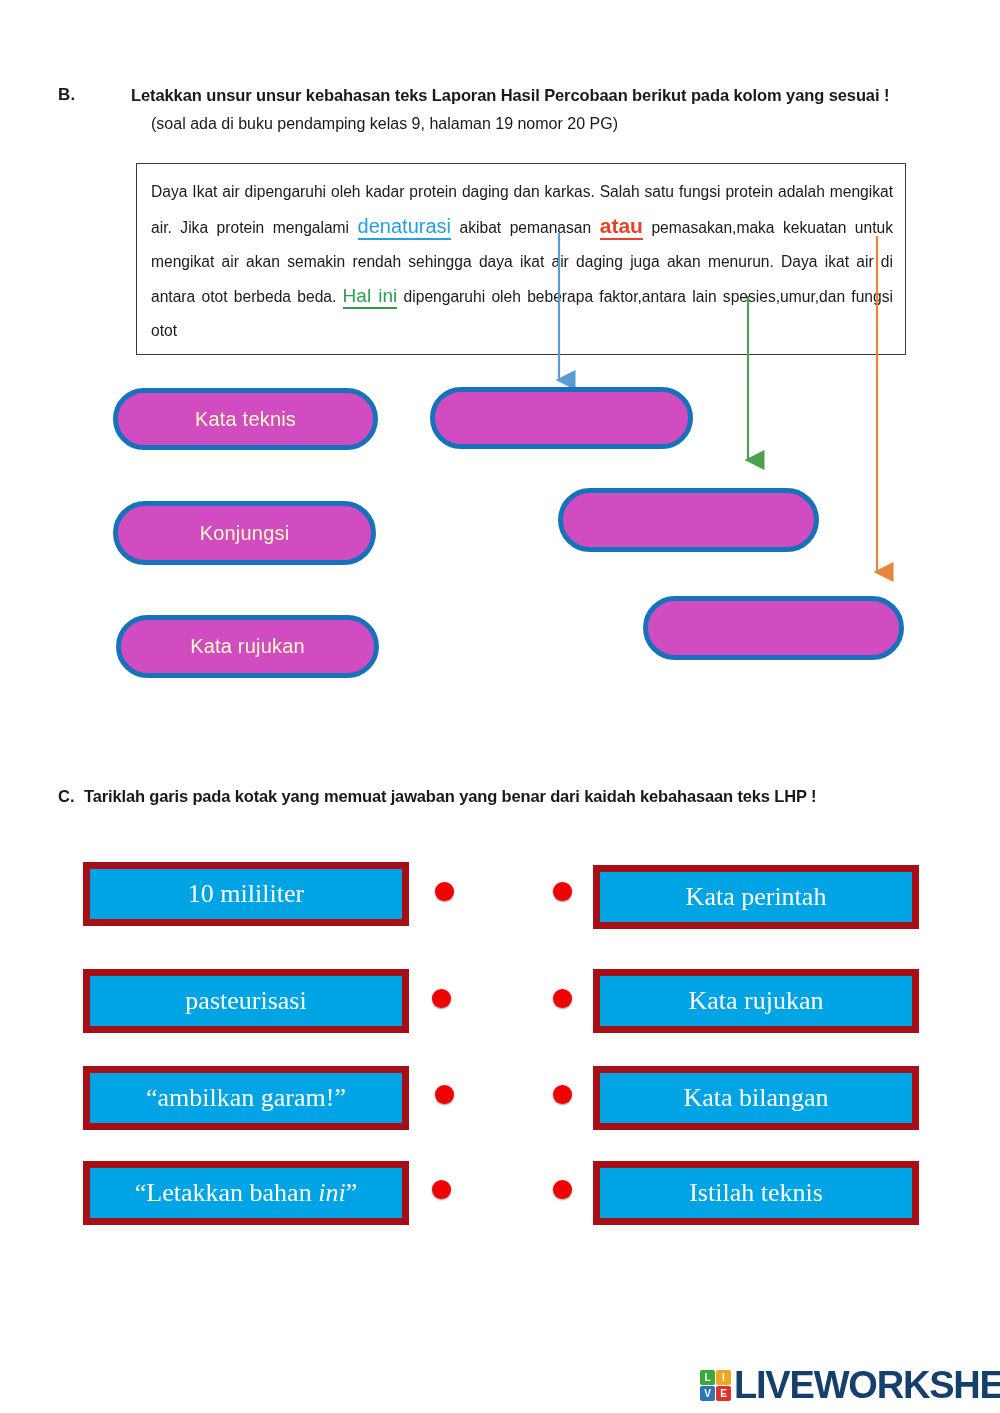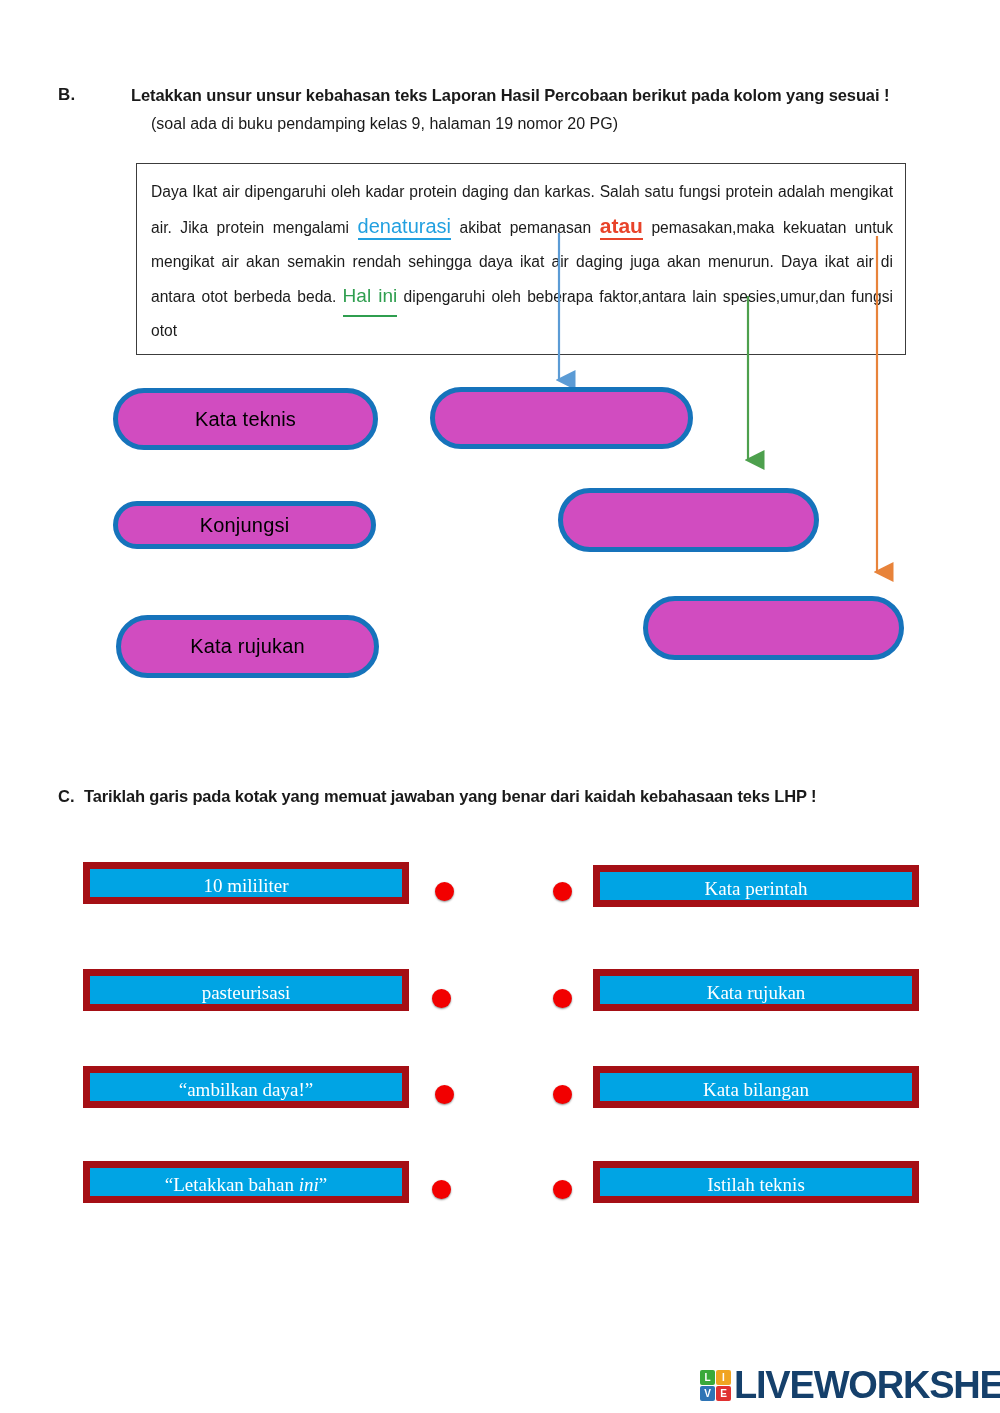--- a/index.html
+++ b/index.html
@@ -83,21 +83,21 @@
     color: #e8432a;
     font-size: 21px;
     border-bottom: 2px solid #e8432a;
     padding-bottom: 1px;
     font-weight: bold;
   }
   .hl-green {
     color: #2f9e4f;
     font-size: 19px;
     border-bottom: 2px solid #2f9e4f;
-    padding-bottom: 9px;
+    padding-bottom: 1px;
   }
 
   
   .arrow-svg {
     position: absolute;
     left: 0;
     top: 0;
     width: 1000px;
     height: 700px;
     pointer-events: none;
@@ -106,21 +106,21 @@
   
   .pill {
     position: absolute;
     box-sizing: border-box;
     background: #d14cc0;
     border: 5px solid #1673bb;
     border-radius: 999px;
     display: flex;
     align-items: center;
     justify-content: center;
-    color: #000000;
+    color: #fef9c3;
     font-size: 20px;
     letter-spacing: 0.2px;
     text-align: center;
   }
 
   
   .sec-c-letter {
     position: absolute;
     left: 58px;
     top: 787px;
@@ -139,26 +139,26 @@
     letter-spacing: -0.15px;
   }
 
   
   .match-box {
     position: absolute;
     box-sizing: border-box;
     background: #00a4e4;
     border: 7px solid #a50f15;
     display: flex;
-    align-items: flex-end;
+    align-items: center;
     justify-content: center;
     color: #ffffff;
     font-family: "Liberation Serif", serif;
-    font-size: 19px;
-    height: 42px;
+    font-size: 26px;
+    height: 64px;
     width: 326px;
   }
   .match-dot {
     position: absolute;
     width: 19px;
     height: 19px;
     border-radius: 50%;
     background: #f20000;
     box-shadow: 0 1px 2px rgba(0,0,0,0.45);
   }
@@ -227,21 +227,21 @@
       </marker>
     </defs>
     <line x1="559" y1="233" x2="559" y2="380" stroke="#5b9bd5" stroke-width="2.2" marker-end="url(#ah-blue)"></line>
     <line x1="748" y1="296" x2="748" y2="460" stroke="#4da04d" stroke-width="2.2" marker-end="url(#ah-green)"></line>
     <line x1="877" y1="236" x2="877" y2="572" stroke="#e8833a" stroke-width="2.2" marker-end="url(#ah-orange)"></line>
   </svg>
 
   <div class="pill" style="left:113px; top:388px; width:265px; height:62px;">
     <span>Kata teknis</span>
   </div>
-  <div class="pill" style="left:113px; top:501px; width:263px; height:48px;">
+  <div class="pill" style="left:113px; top:501px; width:263px; height:64px;">
     <span>Konjungsi</span>
   </div>
   <div class="pill" style="left:116px; top:615px; width:263px; height:63px;">
     <span>Kata rujukan</span>
   </div>
 
   <div class="pill" style="left:430px; top:387px; width:263px; height:62px;">
     <span></span>
   </div>
   <div class="pill" style="left:558px; top:488px; width:261px; height:64px;">
@@ -266,21 +266,21 @@
   <div class="match-box" style="left:593px; top:865px;">
     <span>Kata perintah</span>
   </div>
   <div class="match-dot" style="left:432px; top:989px;"></div>
   <div class="match-dot" style="left:553px; top:989px;"></div>
   <div class="match-box" style="left:593px; top:969px;">
     <span>Kata rujukan</span>
   </div>
 
   <div class="match-box" style="left:83px; top:1066px;">
-    <span>“ambilkan daya!”</span>
+    <span>“ambilkan garam!”</span>
   </div>
   <div class="match-dot" style="left:435px; top:1085px;"></div>
   <div class="match-dot" style="left:553px; top:1085px;"></div>
   <div class="match-box" style="left:593px; top:1066px;">
     <span>Kata bilangan</span>
   </div>
 
   <div class="match-box" style="left:83px; top:1161px;">
     <span><span>“Letakkan bahan </span><em>ini</em><span>”</span></span>
   </div>

